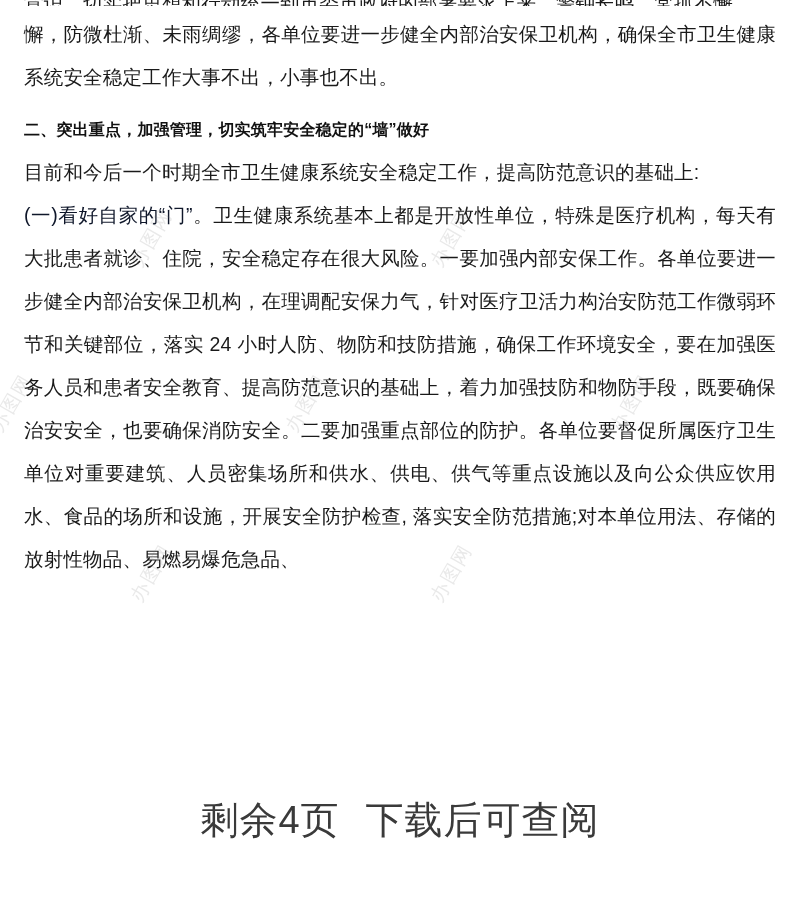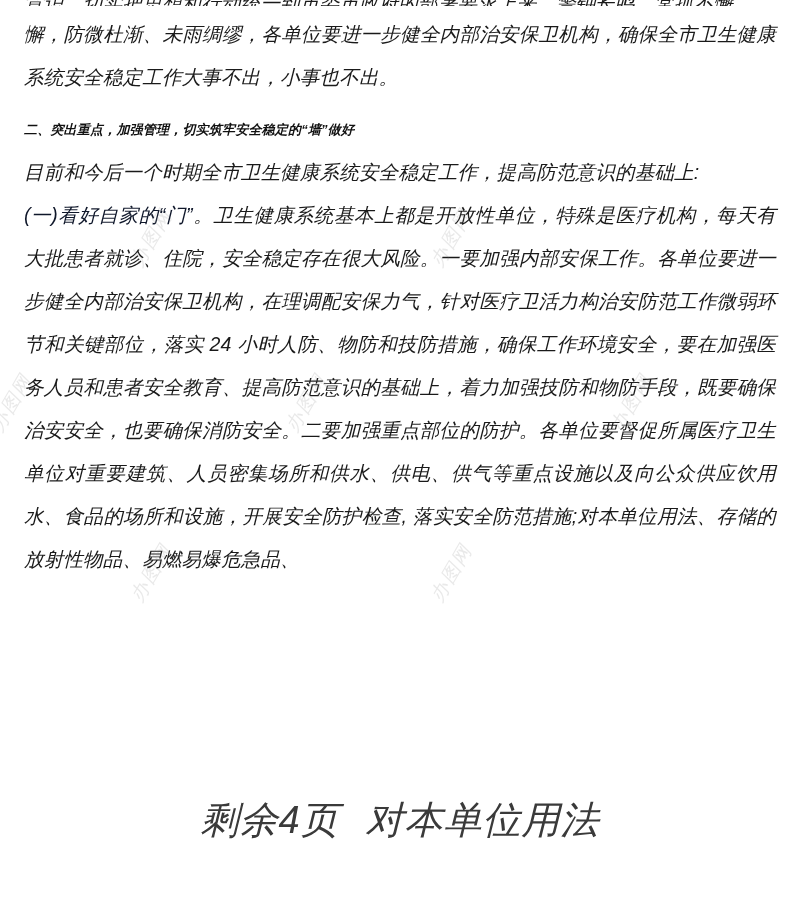--- a/index.html
+++ b/index.html
@@ -14,21 +14,20 @@
     overflow: hidden;
     font-family: "Liberation Sans", sans-serif;
     color: #1a1a1a;
   }
 
   .page {
     position: relative;
     width: 800px;
     height: 688px;
     background: #ffffff;
-    font-style: italic;
   }
 
   .doc-body {
     position: absolute;
     top: 0;
     left: 24px;
     width: 752px;
     padding-top: 0;
   }
 
@@ -52,21 +51,21 @@
     line-height: 43px;
     margin: 0;
     letter-spacing: 0.2px;
     color: #1a1a1a;
     text-align: justify;
     text-justify: inter-ideograph;
     white-space: normal;
   }
 
   .heading {
-    font-size: 13px;
+    font-size: 16px;
     line-height: 43px;
     font-weight: bold;
     margin: 0;
     margin-top: 9px;
     color: #111111;
     letter-spacing: 0.2px;
   }
 
   .blue-label {
     color: #0f172a;
@@ -138,16 +137,16 @@
 
   <div class="watermark wm1">办图网</div>
   <div class="watermark wm2">办图网</div>
   <div class="watermark wm3">办图网</div>
   <div class="watermark wm4">办图网</div>
   <div class="watermark wm5">办图网</div>
   <div class="watermark wm6">办图网</div>
   <div class="watermark wm7">办图网</div>
 
   <div class="footer-notice">
-    <span>剩余4页</span><span class="gap"></span><span>对本单位用法</span>
+    <span>剩余4页</span><span class="gap"></span><span>下载后可查阅</span>
   </div>
 
 </div>
 
 </body></html>

